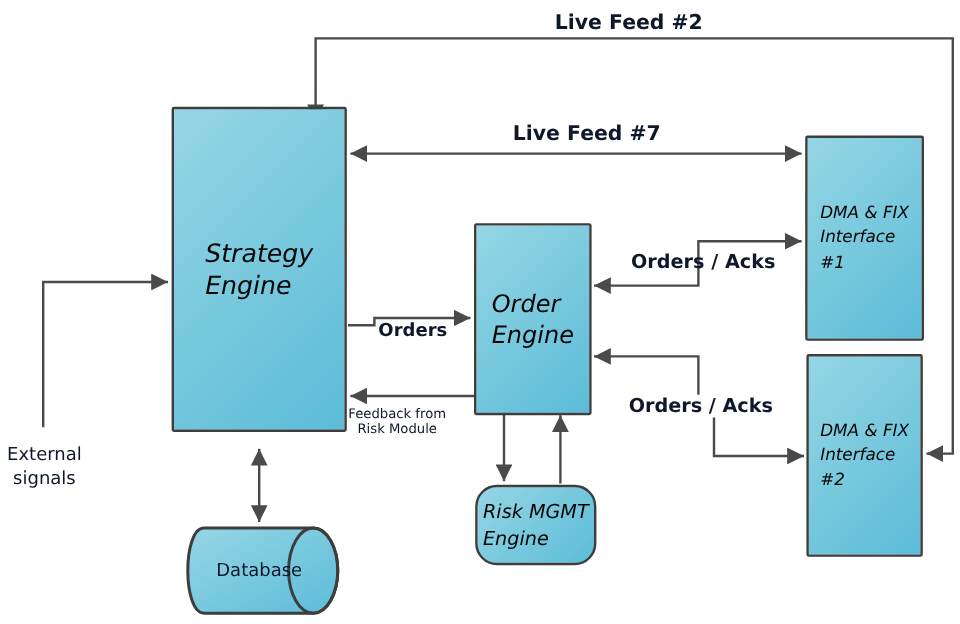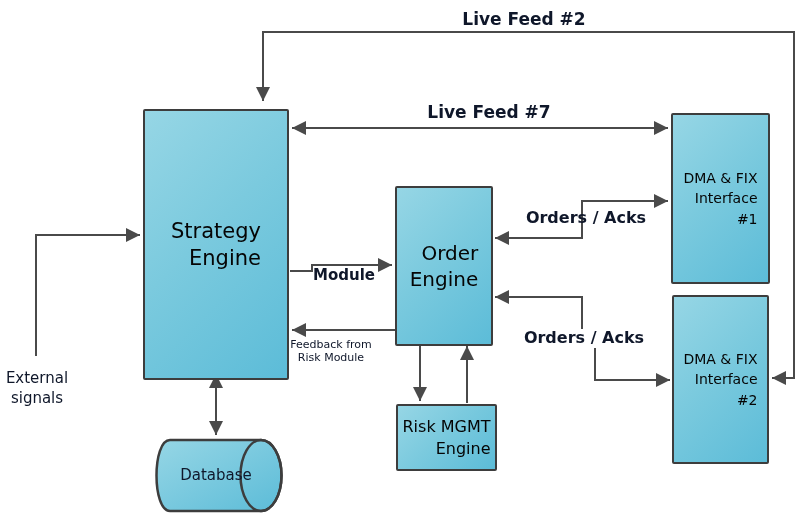--- a/index.html
+++ b/index.html
@@ -6,25 +6,25 @@
   #stage{
     position:relative;width:800px;height:520px;overflow:hidden;background:#ffffff;
     font-family:"DejaVu Sans","Liberation Sans",sans-serif;color:#000;
   }
   #wires{position:absolute;left:0;top:0;}
   .node{
     position:absolute;box-sizing:border-box;
     border:2.5px solid #3d3d3d;border-radius:2px;
     background:linear-gradient(135deg,#96d6e5 0%,#7bcade 45%,#5cbcd8 100%);
     display:flex;align-items:center;justify-content:center;
-    text-align:right;white-space:pre-line;color:#050505;line-height:1.32;
+    text-align:left;white-space:pre-line;color:#050505;line-height:1.32;font-style:italic;
   }
-  .node-strategy{left:143px;top:109px;width:146px;height:271px;font-size:21px;line-height:1.25;}
+  .node-strategy{left:143px;top:89px;width:146px;height:271px;font-size:21px;line-height:1.25;}
   .node-order{left:395px;top:186px;width:98px;height:160px;font-size:20px;}
-  .node-risk{left:396px;top:404px;width:101px;height:67px;font-size:16px;}
+  .node-risk{left:396px;top:404px;width:101px;height:67px;font-size:16px;border-radius:18px;}
   .node-dma1{left:671px;top:113px;width:99px;height:171px;font-size:14px;line-height:1.45;}
   .node-dma2{left:672px;top:295px;width:97px;height:169px;font-size:14px;line-height:1.45;}
   .edge-label{
     position:absolute;font-weight:bold;text-align:center;color:#0f172a;white-space:pre-line;
   }
   .lbl-livefeed2{left:434px;top:9px;width:180px;font-size:17px;}
   .lbl-livefeed1{left:399px;top:102px;width:180px;font-size:17px;}
   .lbl-orders{left:294px;top:266px;width:100px;font-size:15px;}
   .lbl-ordersacks1{left:506px;top:208px;width:160px;font-size:16px;}
   .lbl-ordersacks2{left:504px;top:328px;width:160px;font-size:16px;}
@@ -93,21 +93,21 @@
 #1</span>
   </div>
   <div class="node node-dma2">
     <span>DMA &amp; FIX
 Interface
 #2</span>
   </div>
 
   <div class="edge-label lbl-livefeed2">Live Feed #2</div>
   <div class="edge-label lbl-livefeed1">Live Feed #7</div>
-  <div class="edge-label lbl-orders">Module</div>
+  <div class="edge-label lbl-orders">Orders</div>
   <div class="edge-label lbl-ordersacks1">Orders / Acks</div>
   <div class="edge-label lbl-ordersacks2">Orders / Acks</div>
   <div class="edge-label lbl-feedback">Feedback from
 Risk Module</div>
   <div class="edge-label lbl-external">External
 signals</div>
   <div class="edge-label lbl-database">Database</div>
 
 </div>
 

